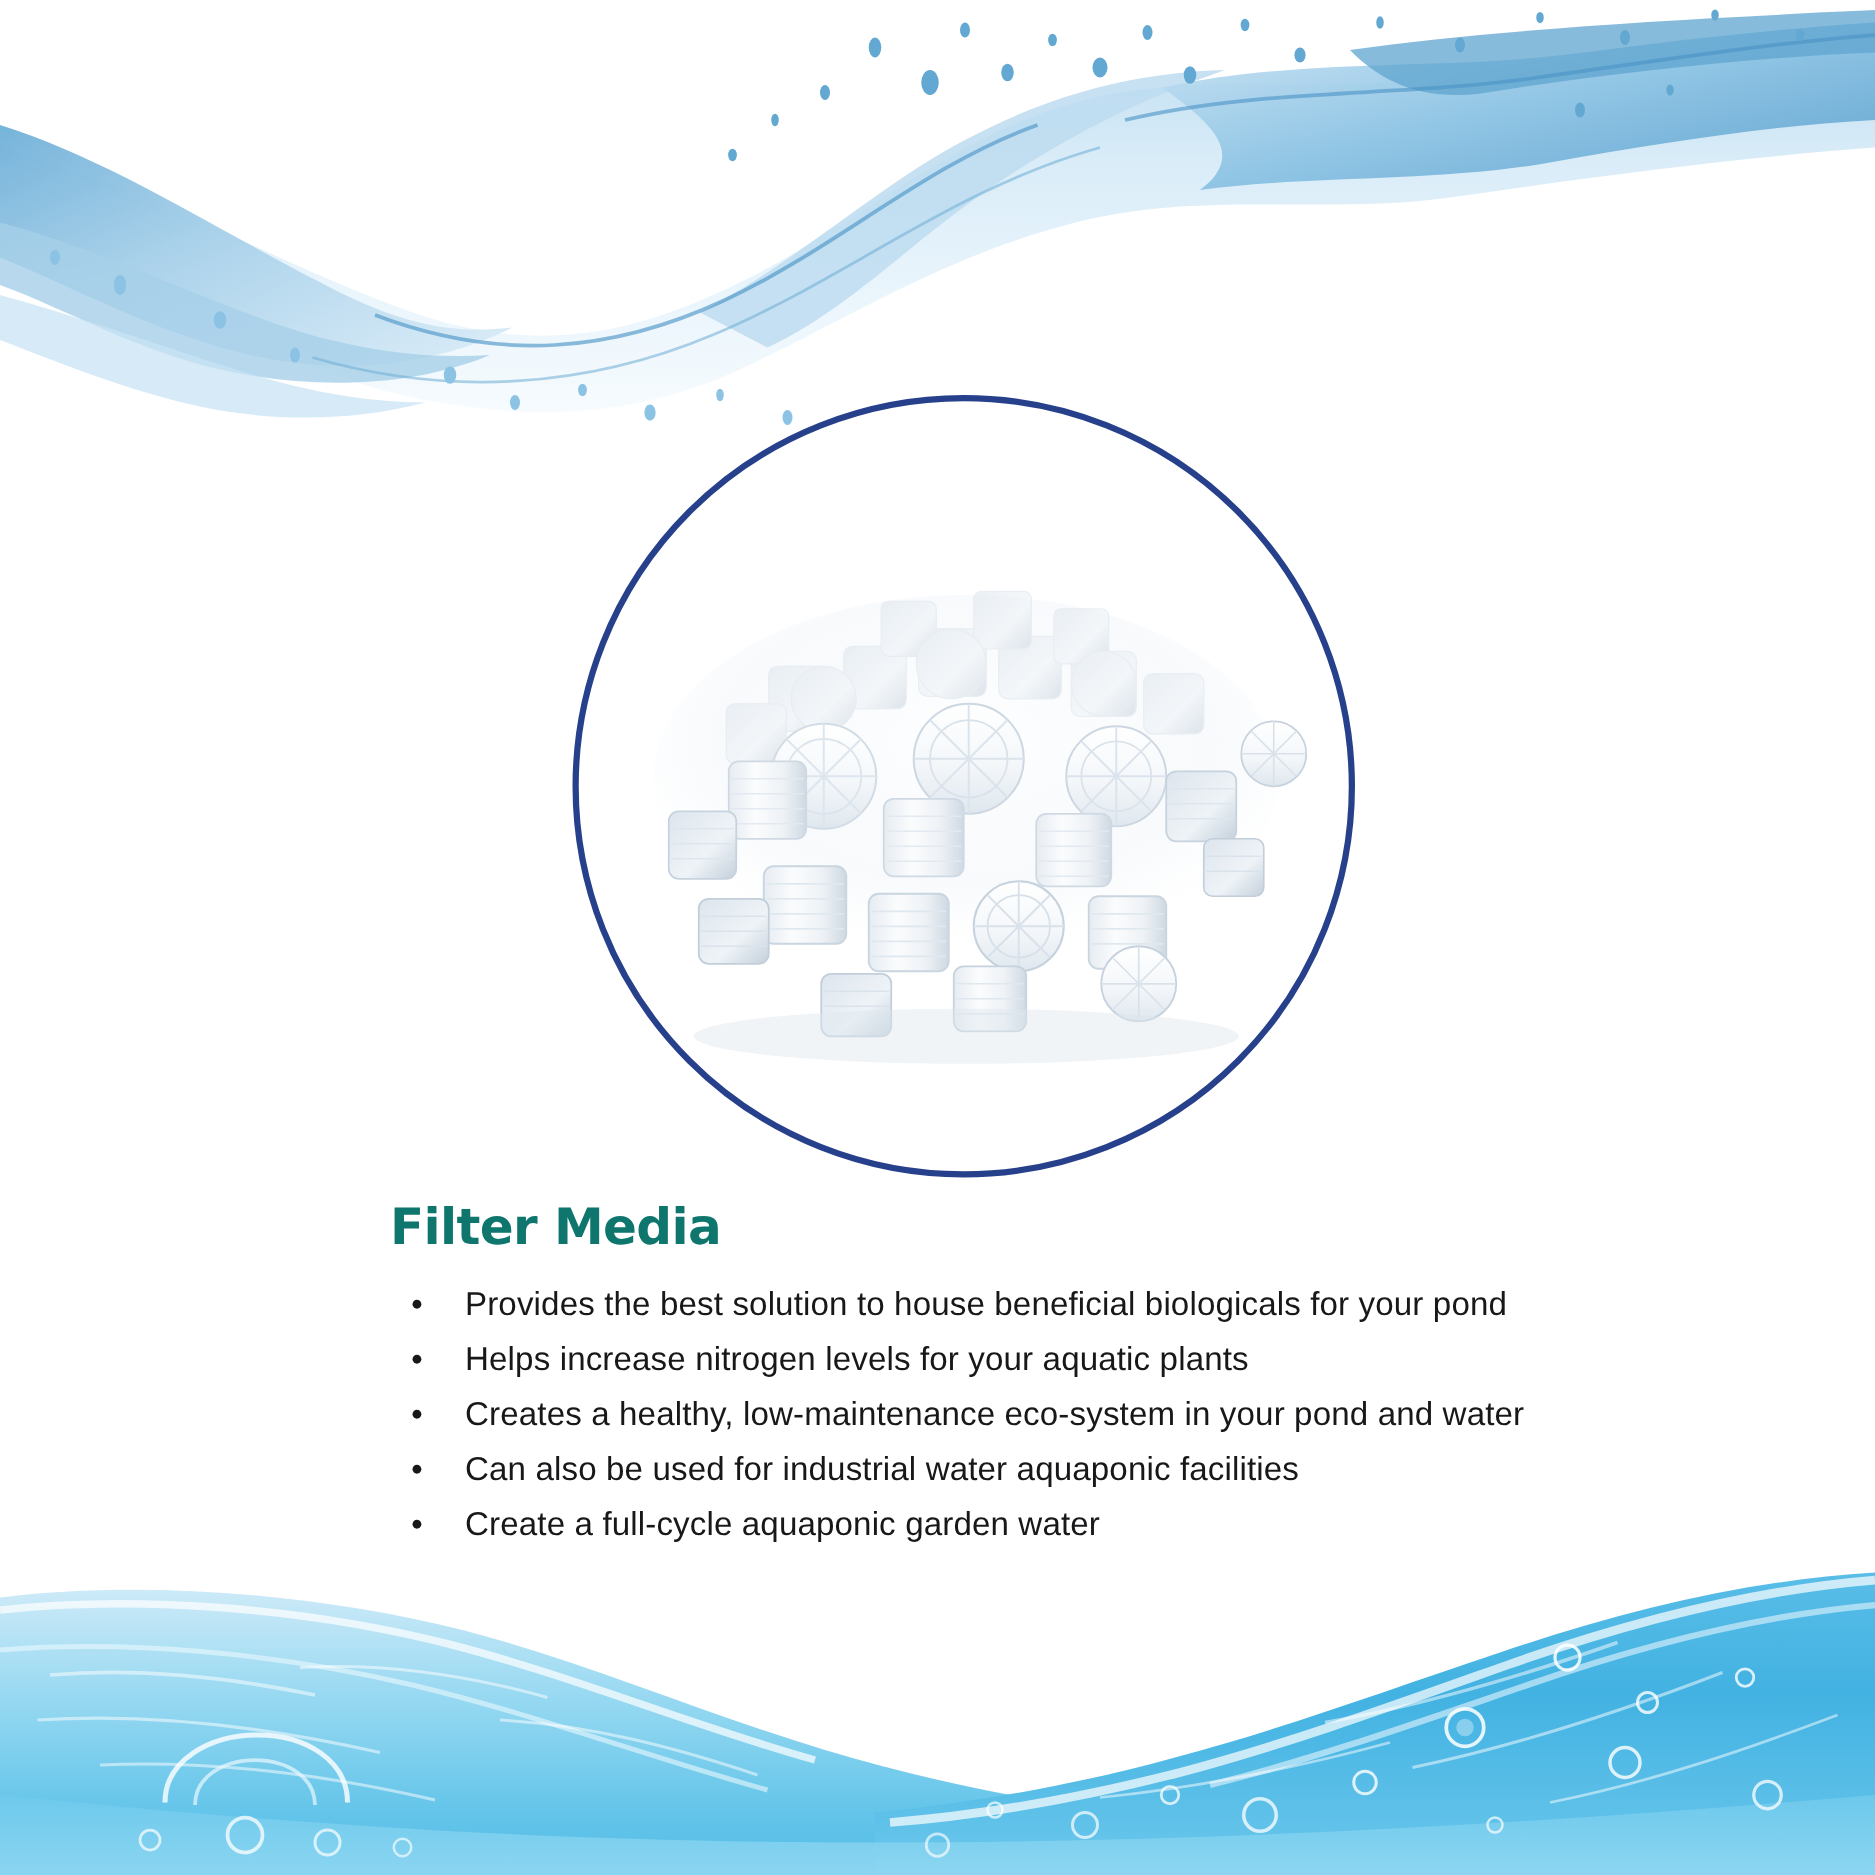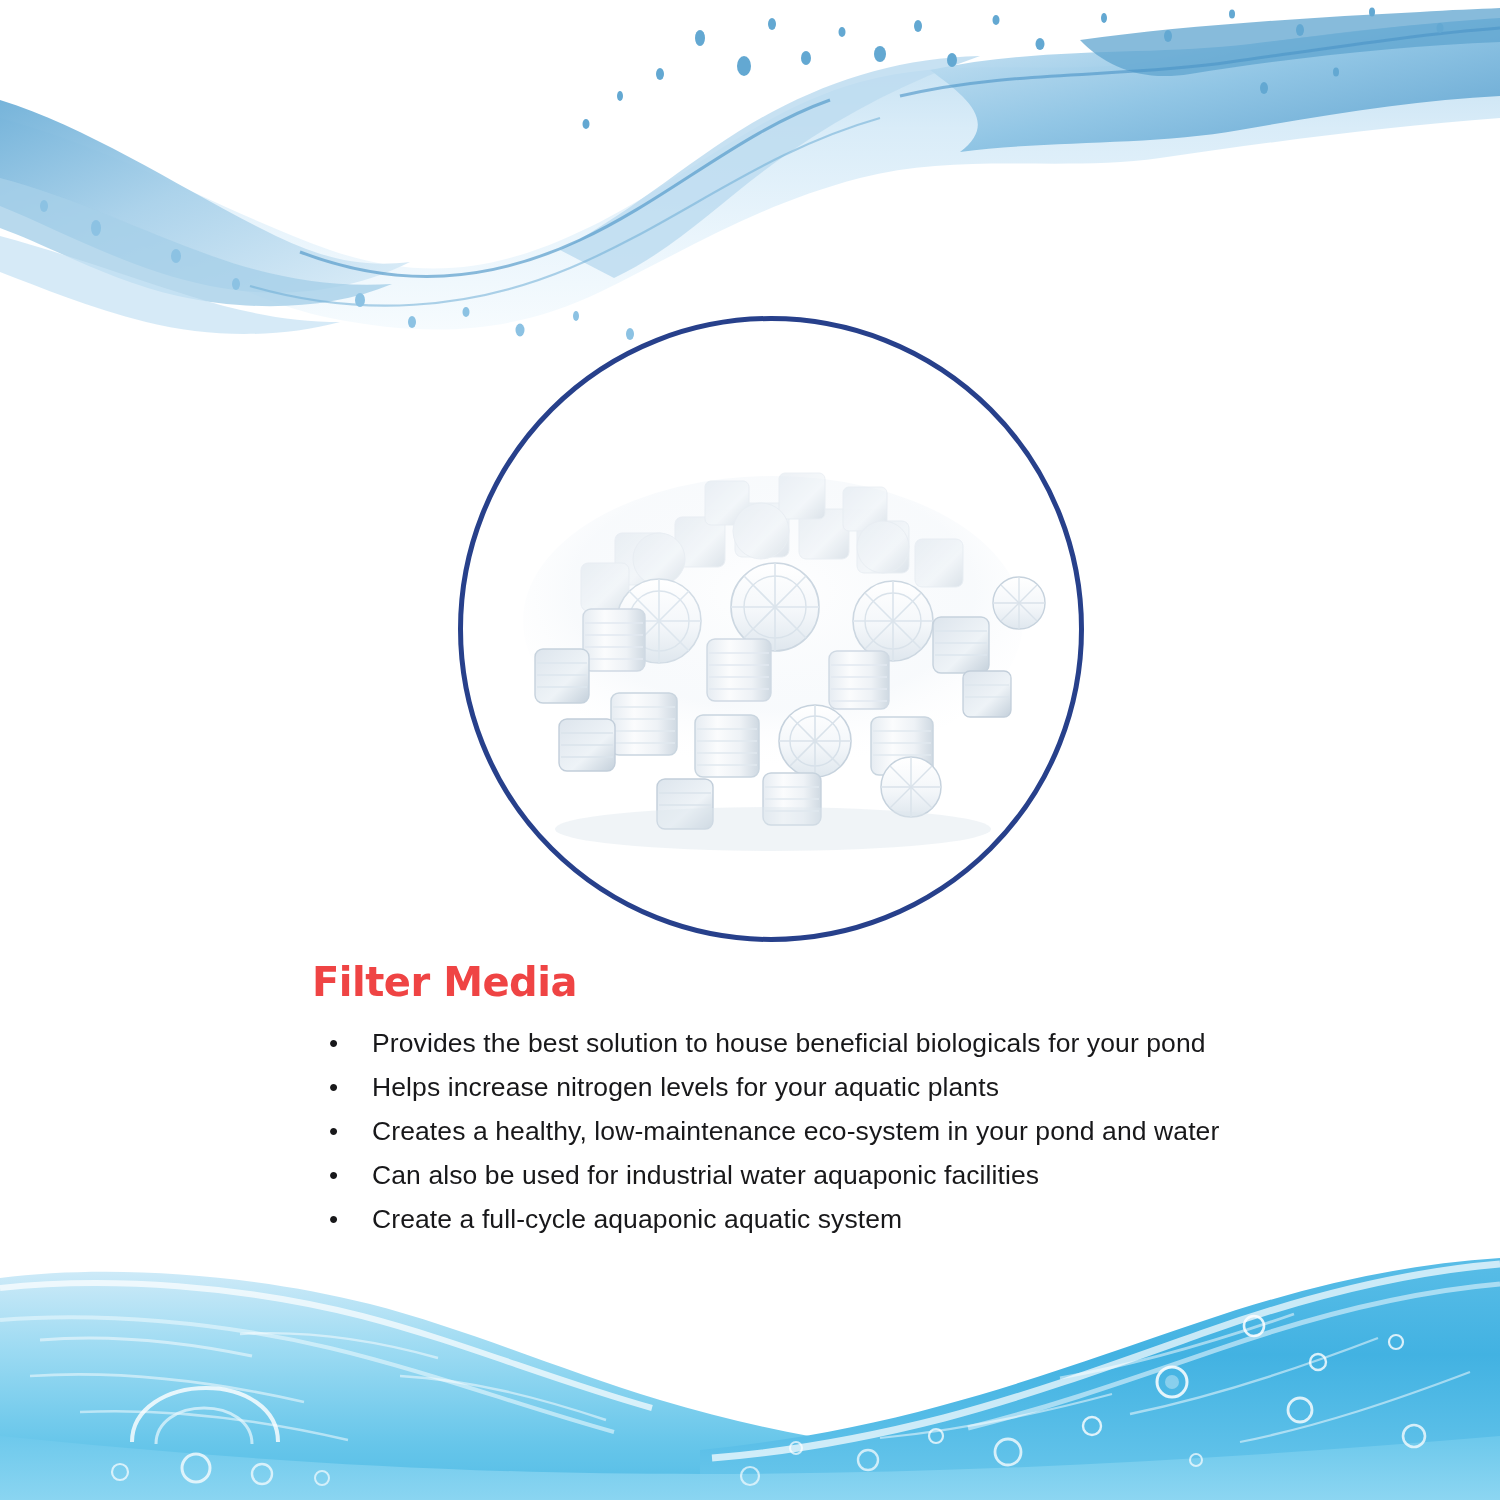--- a/index.html
+++ b/index.html
@@ -56,21 +56,21 @@
     left: 312px;
     top: 962px;
     width: 1100px;
   }
   .product-title {
     margin: 0 0 24px 0;
     font-family: "DejaVu Sans", sans-serif;
     font-size: 40px;
     font-weight: 700;
     letter-spacing: -0.5px;
-    color: #ef4444;
+    color: #0f766e;
     line-height: 1.0;
   }
   .feature-list {
     list-style: none;
     margin: 0;
     padding: 0;
   }
   .feature-item {
     display: flex;
     align-items: baseline;
@@ -433,21 +433,21 @@
       <li class="feature-item">
         <span class="feature-bullet">•</span>
         <span class="feature-text">Creates a healthy, low-maintenance eco-system in your pond and water</span>
       </li>
       <li class="feature-item">
         <span class="feature-bullet">•</span>
         <span class="feature-text">Can also be used for industrial water aquaponic facilities</span>
       </li>
       <li class="feature-item">
         <span class="feature-bullet">•</span>
-        <span class="feature-text">Create a full-cycle aquaponic aquatic system</span>
+        <span class="feature-text">Create a full-cycle aquaponic garden water</span>
       </li>
     </ul>
   </div>
 
   <div class="bottom-water">
     <svg viewBox="0 0 1500 270" width="1500" height="270" preserveAspectRatio="none">
       <defs>
         <linearGradient id="waterLeft" x1="0" y1="0" x2="0" y2="1">
           <stop offset="0%" stop-color="#cdeaf8"></stop>
           <stop offset="35%" stop-color="#9bdaf2"></stop>

